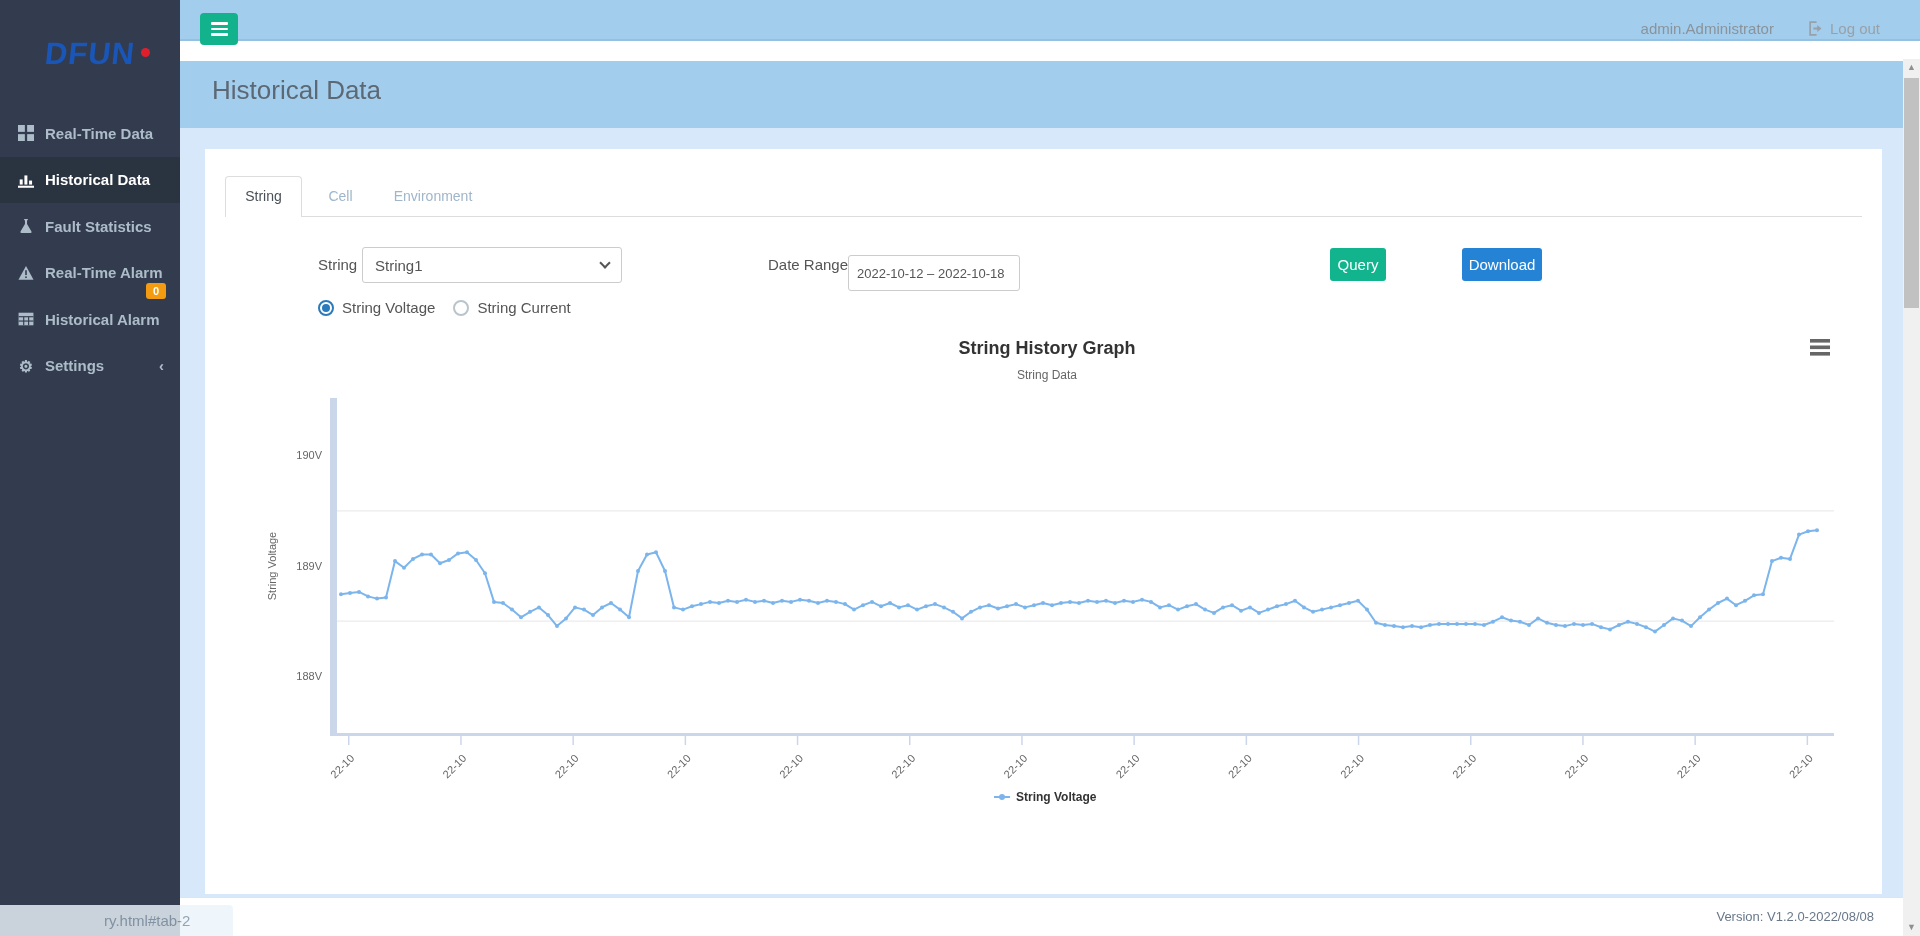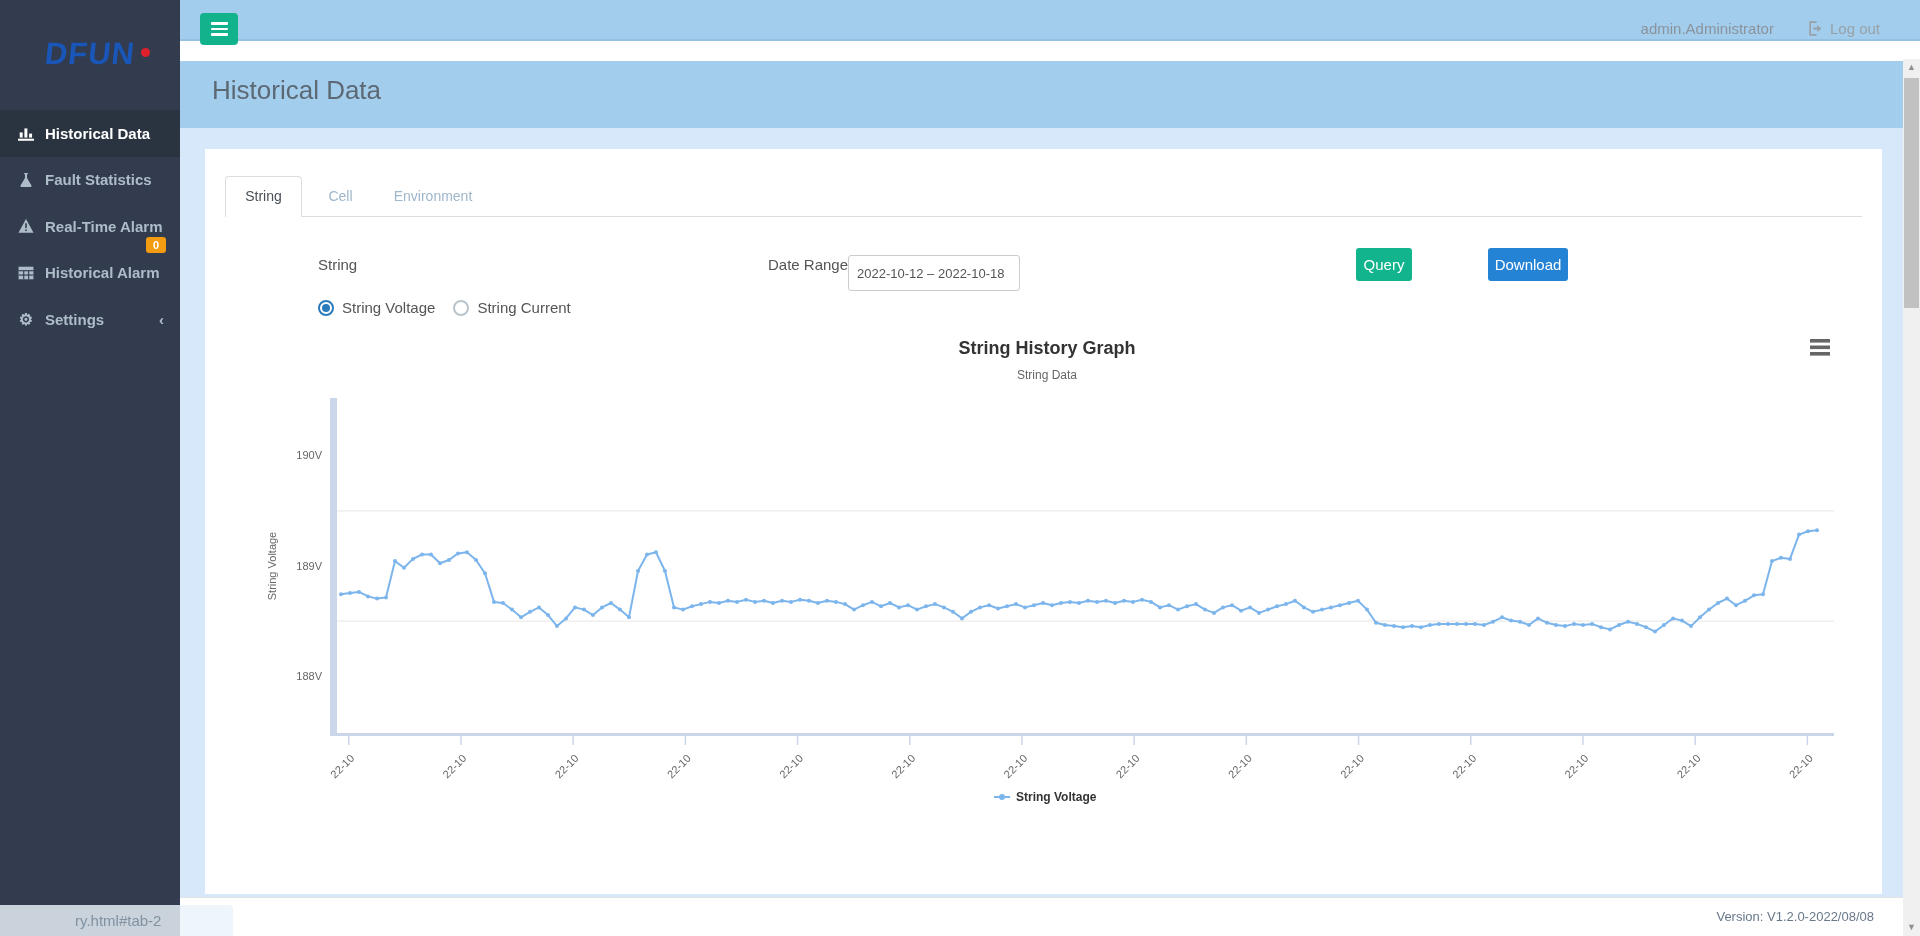--- a/index.html
+++ b/index.html
@@ -56,61 +56,72 @@
   .lbl-date { left:563px; }
   .select-wrap { position:absolute; left:157px; top:98px; width:260px; height:36px; }
   .select-wrap select { width:100%; height:100%; border:1px solid #ccc; border-radius:3px; background:#fff;
     font-size:15px; color:#555; padding:0 28px 0 12px; appearance:none; -webkit-appearance:none; cursor:pointer;
     font-family:"Liberation Sans", sans-serif; }
   .select-chev { position:absolute; right:13px; top:12px; width:8px; height:8px; pointer-events:none;
     border-right:2px solid #555; border-bottom:2px solid #555; transform:rotate(45deg); }
   .date-input { position:absolute; left:643px; top:98px; width:172px; height:36px; border:1px solid #ccc;
     border-radius:3px; font-size:13px; color:#555; padding:0 8px; font-family:"Liberation Sans", sans-serif;margin-top:8px; }
   .btn { position:absolute; top:99px; height:33px; border:none; border-radius:3px; color:#fff; font-size:15px;
-    cursor:pointer; font-family:"Liberation Sans", sans-serif;margin-left:26px; }
+    cursor:pointer; font-family:"Liberation Sans", sans-serif; }
   .btn-query { left:1125px; width:56px; background:#12b48e; }
   .btn-download { left:1257px; width:80px; background:#2583d6; }
 
   .radio-row { position:absolute; left:113px; top:150px; display:flex; align-items:center; gap:18px; }
   .radio-opt { display:flex; align-items:center; gap:8px; cursor:pointer; font-size:15px; color:#555; }
   .rdot { width:16px; height:16px; border-radius:50%; border:2px solid #b9c4cc; background:#fff; position:relative; }
   .rdot.checked { border-color:#2b7abc; }
   .rdot.checked::after { content:""; position:absolute; left:2px; top:2px; width:8px; height:8px;
     border-radius:50%; background:#2b7abc; }
 
   .chart-wrap { position:absolute; left:4px; top:180px; width:1475px; height:500px; }
 
   
   .footer { position:absolute; left:176px; top:897px; width:1740px; height:39px; background:#fff;
     border-top:1px solid #e3e3e3; }
   .version { position:absolute; right:42px; top:11px; font-size:13px; color:#68788a; }
 
   
   .status-tip { position:absolute; left:0; bottom:0; width:233px; height:31px;
     background:rgba(236,244,250,0.82); border-radius:0 4px 0 0; z-index:5;
-    font-size:15px; line-height:31px; color:rgba(55,80,105,0.5); padding-left:75px; overflow:hidden; white-space:nowrap; }
+    font-size:15px; line-height:31px; color:rgba(55,80,105,0.5); padding-left:104px; overflow:hidden; white-space:nowrap; }
 
   
   .vscroll { position:absolute; left:1903px; top:59px; width:17px; height:877px; background:#f0f0f0; z-index:3; }
   .vs-btn { position:absolute; left:0; width:17px; height:17px; color:#8f8f8f; font-size:9px; text-align:center;
     line-height:17px; cursor:pointer; }
   .vs-up { top:0; }
   .vs-down { bottom:0; }
   .vs-thumb { position:absolute; left:1px; top:19px; width:15px; height:230px; background:#c1c1c1; cursor:pointer; }
 </style>
 </head>
 <body>
 
 <aside class="sidebar">
   <div class="brand">
     <span class="logo-text">DFUN</span>
     <span class="logo-dot"></span>
   </div>
   <nav>
     <ul class="side-menu" id="side-menu">
+        <li>
+          <span class="mi">
+            <svg viewBox="0 0 14 14" fill="currentColor">
+              <rect x="0" y="0" width="6" height="6"></rect>
+              <rect x="8" y="0" width="6" height="6"></rect>
+              <rect x="0" y="8" width="6" height="6"></rect>
+              <rect x="8" y="8" width="6" height="6"></rect>
+            </svg>
+          </span>
+          <span>Real-Time Data</span>
+        </li>
         <li class="active">
           <span class="mi">
             <svg viewBox="0 0 14 14" fill="currentColor">
               <rect x="0" y="12" width="14" height="1.8"></rect>
               <rect x="1.5" y="6.5" width="2.6" height="4.5"></rect>
               <rect x="5.6" y="3" width="2.6" height="8"></rect>
               <rect x="9.7" y="7.5" width="2.6" height="3.5"></rect>
             </svg>
           </span>
           <span>Historical Data</span>
@@ -185,20 +196,26 @@
 
 <div class="content-bg"></div>
 
 <div class="card">
   <div class="tabs-line"></div>
   <div class="tab-active">String</div>
   <div class="tab cell">Cell</div>
   <div class="tab env">Environment</div>
 
   <span class="form-label lbl-string">String</span>
+  <div class="select-wrap">
+    <select>
+      <option>String1</option>
+    </select>
+    <span class="select-chev"></span>
+  </div>
 
   <span class="form-label lbl-date">Date Range</span>
   <input class="date-input" readonly="" value="2022-10-12 – 2022-10-18" style="">
 
   <button class="btn btn-query">Query</button>
   <button class="btn btn-download">Download</button>
 
   <div class="radio-row" id="radio-row">
       <span class="radio-opt">
         <span class="rdot checked"></span>

